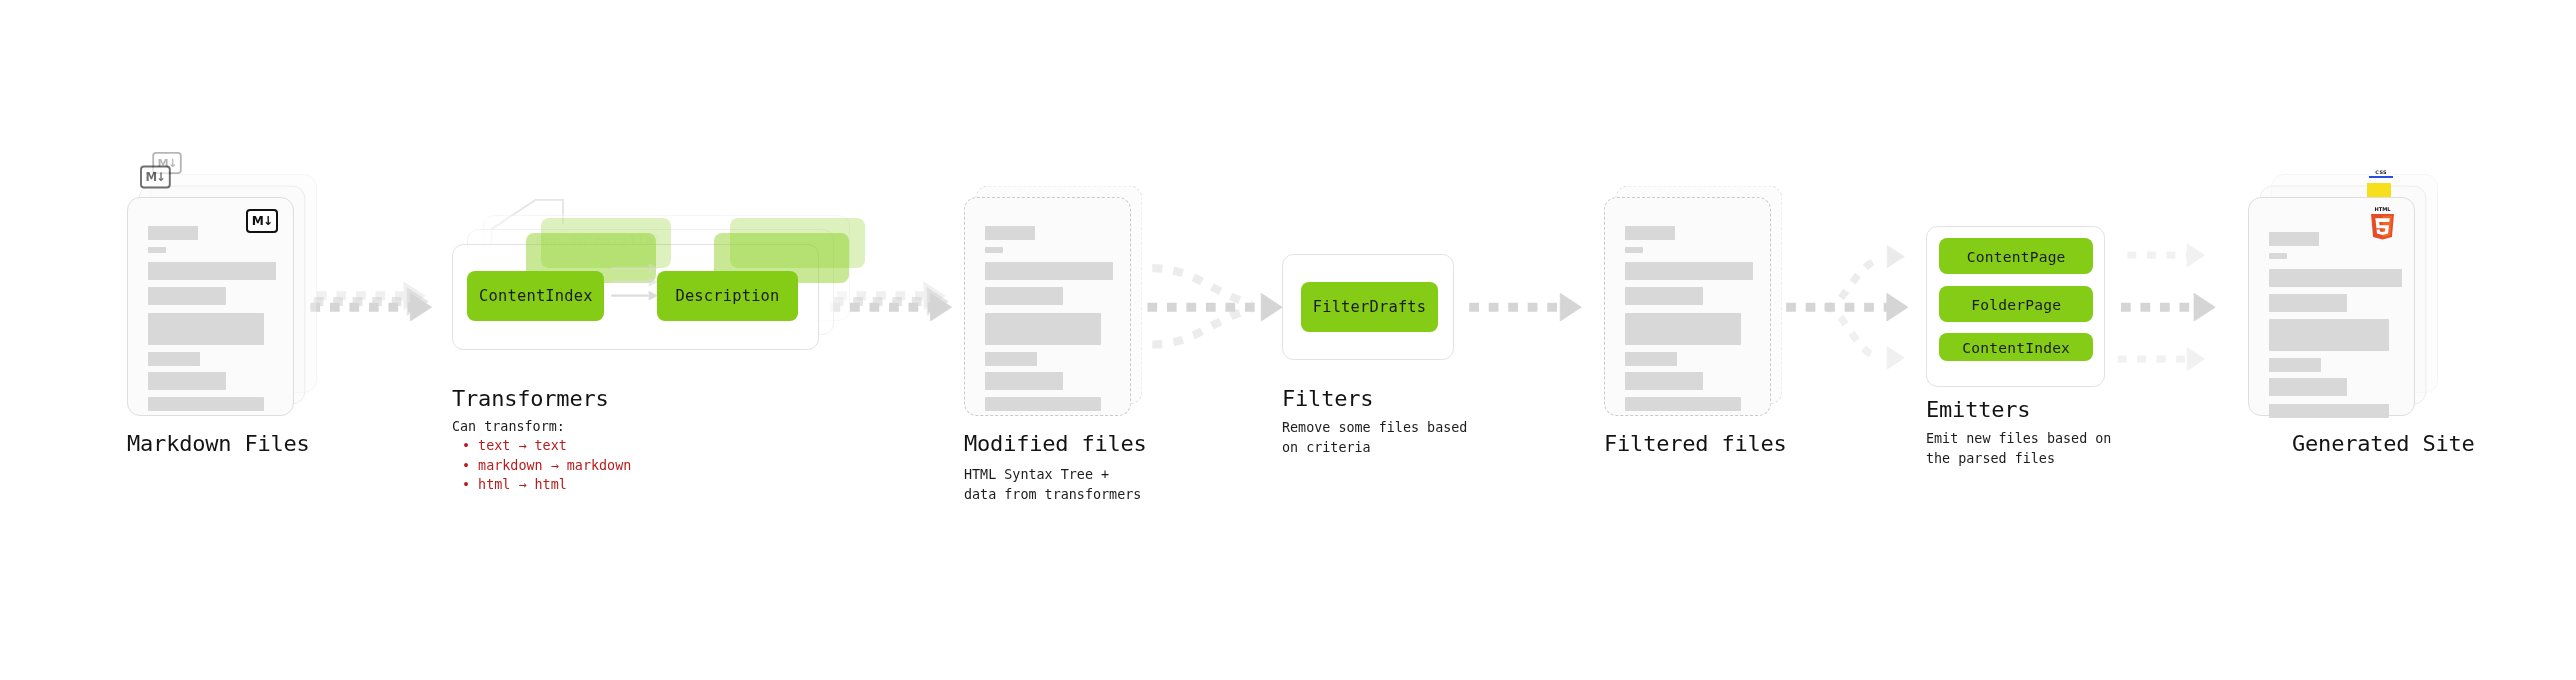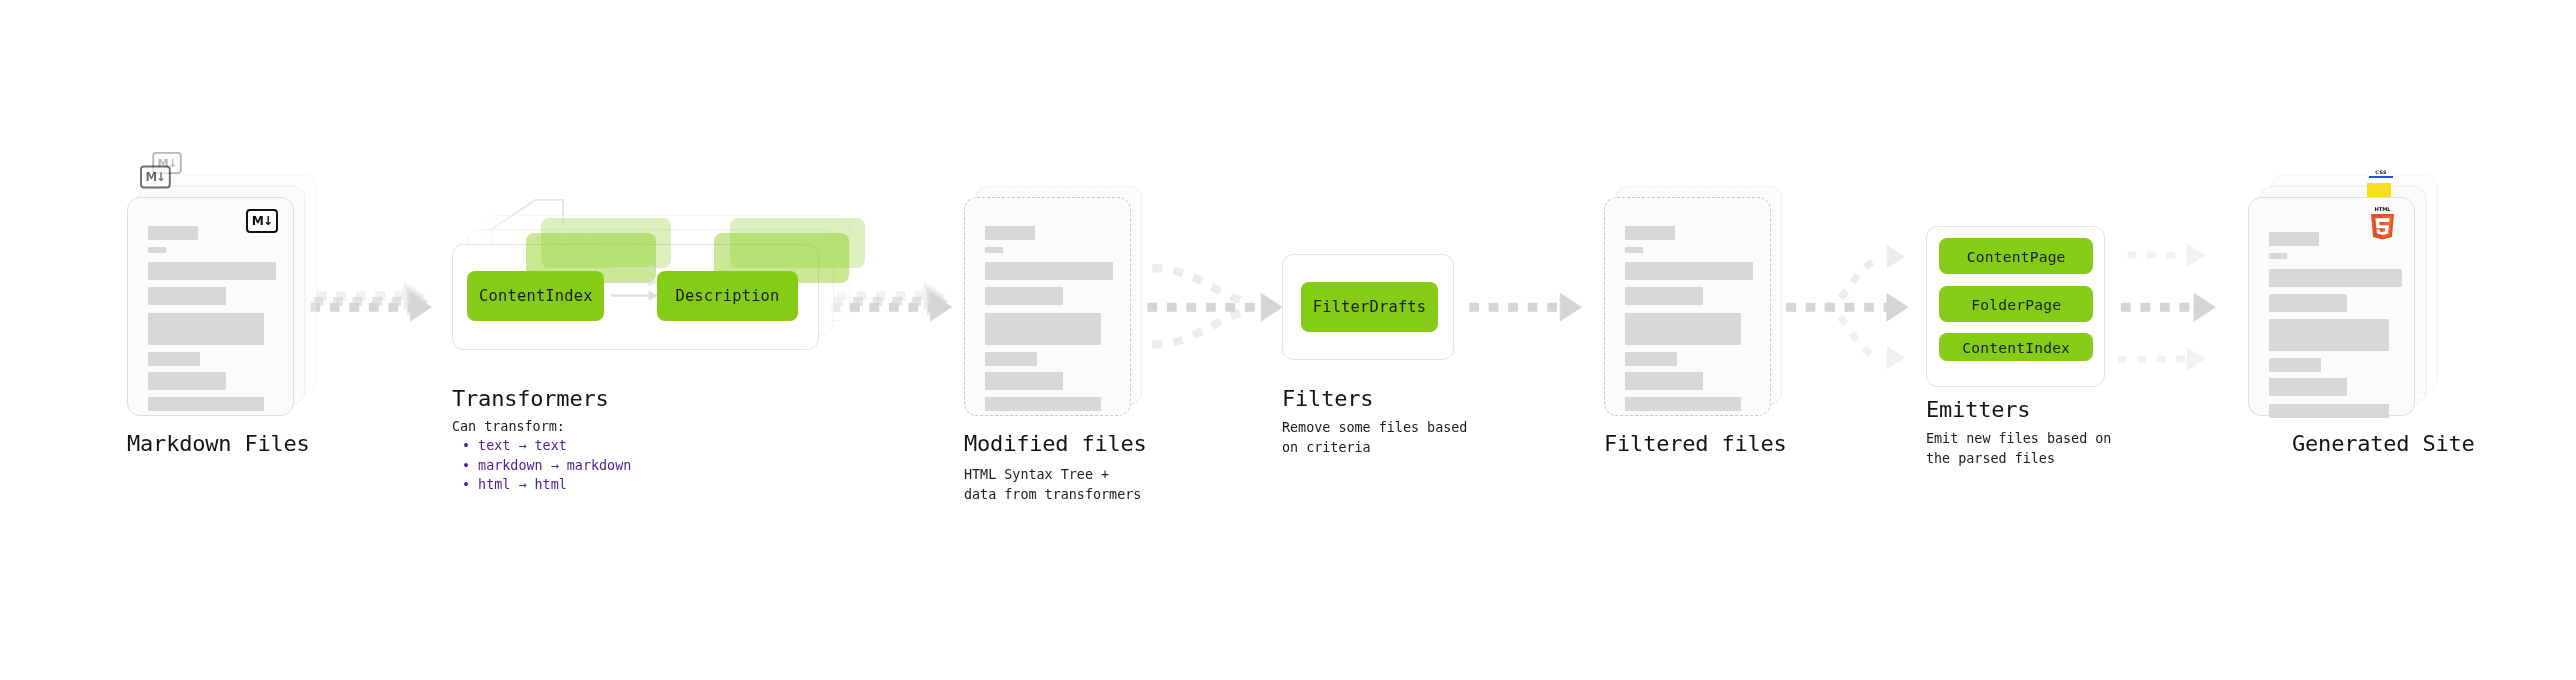--- a/index.html
+++ b/index.html
@@ -78,21 +78,21 @@
     font-size:22px;color:#131313;letter-spacing:-0.2px;
   }
   .caption{
     position:absolute;
     font-size:13.4px;line-height:19.5px;color:#1c1c1c;white-space:pre;
   }
   .ghost-label{
     position:absolute;white-space:nowrap;
     font-size:14px;color:#e1e1e1;margin-top:35px;
   }
-  .bullets{position:absolute;font-size:13.4px;line-height:19.5px;color:#4c1d95;white-space:pre;}
+  .bullets{position:absolute;font-size:13.4px;line-height:19.5px;color:#b91c1c;white-space:pre;}
 
   svg{display:block;overflow:visible;}
   .arrow-layer{position:absolute;left:0;top:0;width:2576px;height:681px;pointer-events:none;}
 </style>
 </head>
 <body>
 
 <div class="stage">
 
   <svg class="arrow-layer" viewBox="0 0 3170 838" width="2576" height="681">

